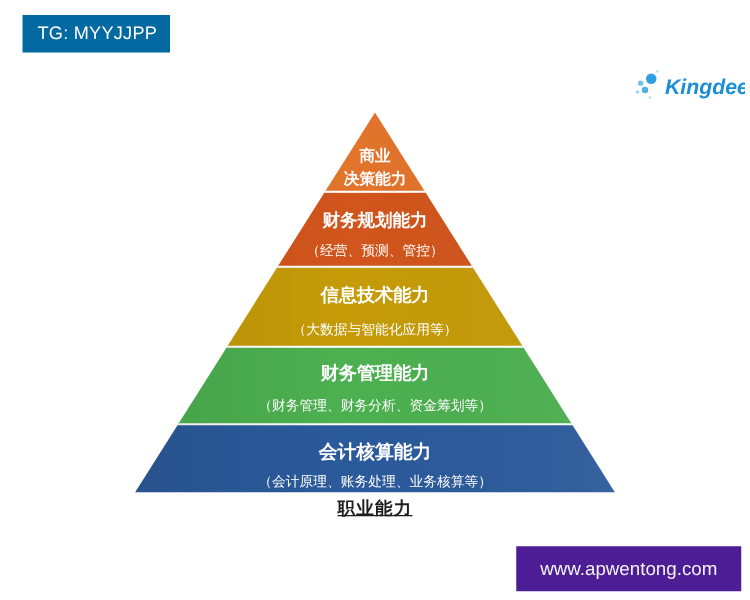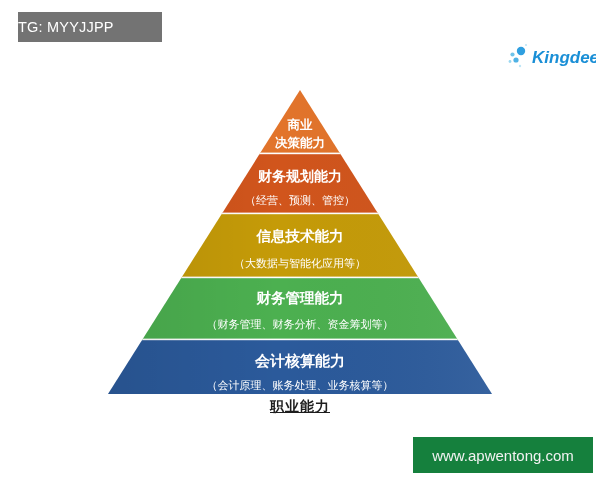--- a/index.html
+++ b/index.html
@@ -14,54 +14,55 @@
     overflow: hidden;
     font-family: "Liberation Sans", "DejaVu Sans", sans-serif;
     background: #ffffff;
   }
 
   
   .tg-badge {
     position: absolute;
     left: 18px;
     top: 12px;
-    width: 144px;
+    width: 118px;
     height: 30px;
-    background: #737373;
+    background: #0369a1;
     color: #ffffff;
     font-size: 14.5px;
     letter-spacing: 0.2px;
     display: flex;
     align-items: center;
+    padding-left: 12px;
     box-sizing: border-box;
     white-space: nowrap;
   }
 
   
   .site-watermark {
     position: absolute;
     left: 413px;
     top: 437px;
     width: 180px;
     height: 36px;
-    background: #15803d;
+    background: #4c1d95;
     color: #f2f2f2;
     font-size: 15px;
     display: flex;
     align-items: center;
     justify-content: center;
     box-sizing: border-box;
     white-space: nowrap;
   }
 
   
   .brand-logo {
     position: absolute;
     left: 504px;
-    top: 40px;
+    top: 52px;
     width: 92px;
     height: 32px;
   }
   .brand-logo svg { display: block; }
 
   
   .pyramid-stage {
     position: absolute;
     left: 0;
     top: 0;

